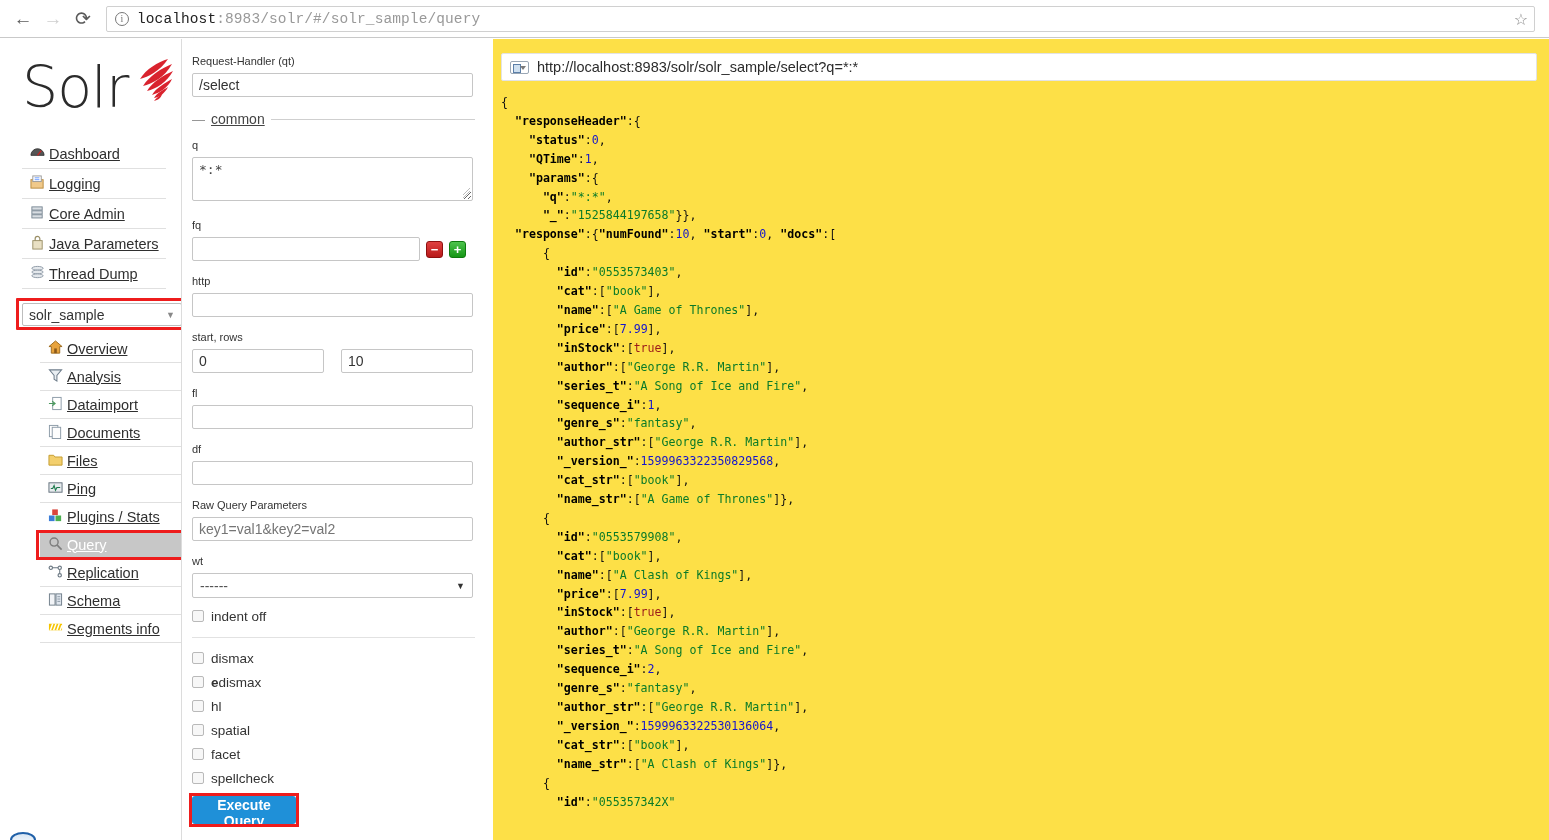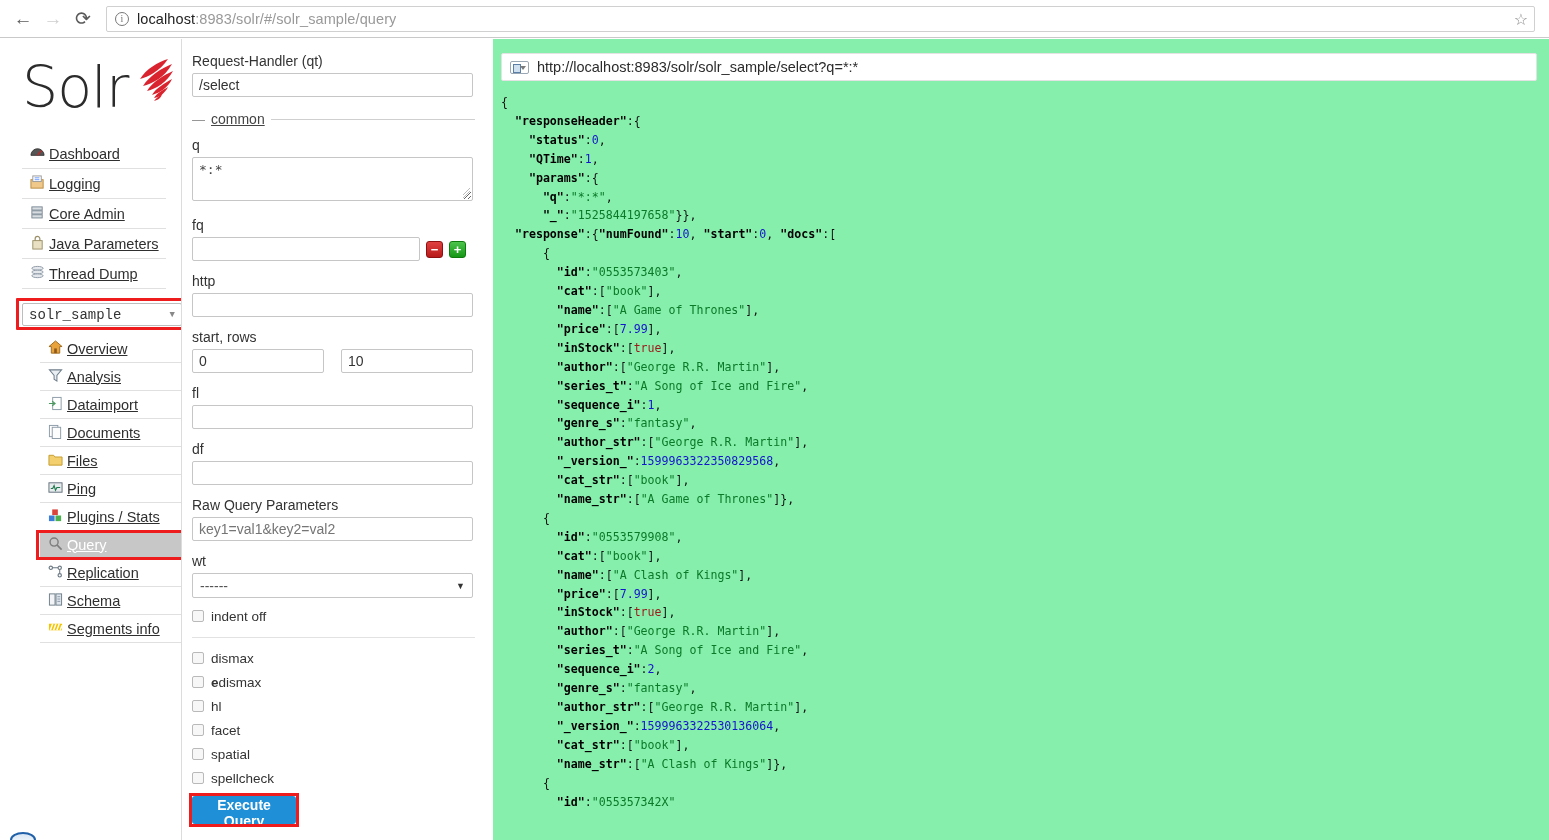--- a/index.html
+++ b/index.html
@@ -40,21 +40,21 @@
     padding: 0 8px;
     position: relative;
   }
   #info-icon {
     width: 14px; height: 14px; border: 1.3px solid #777; border-radius: 50%;
     color: #777; font-size: 10px; line-height: 12px; text-align: center;
     font-family: "Liberation Serif", serif; flex: none; margin-right: 8px;
   }
   #url-text {
     font-size: 14.5px; color: #999; letter-spacing: .1px;
-    white-space: nowrap; overflow: hidden;
+    white-space: nowrap; overflow: hidden; font-family: Liberation Mono, monospace;
   }
   #url-text .host { color: #222; }
   #star-icon { position: absolute; right: 6px; top: 3px; color: #8a8a8a; font-size: 16px; }
 
   
   #page {
     position: absolute; top: 39px; left: 0;
     width: 1355px; height: 801px;
     background: #fff;
   }
@@ -93,21 +93,20 @@
   #core-red-box {
     position: absolute; left: -6px; top: -5px; width: 168px; height: 32px;
     border: 3px solid #ee1c1c; border-radius: 1px; pointer-events: none;
   }
   #core-select {
     width: 160px; height: 23px;
     border: 1px solid #bdbdbd; border-radius: 2px;
     background: #fff; display: flex; align-items: center;
     padding: 0 6px; font-size: 14px; color: #333;
     justify-content: space-between;
-    font-family: Liberation Mono, monospace;
   }
   #core-caret { color: #888; font-size: 9px; }
 
   #core-nav { width: 144px; margin-left: 18px; margin-top: 9px; }
   #core-nav .nav-item { height: 28px; }
   #core-nav .nav-item.active {
     background: #c7c7c7; color: #fff;
   }
   #core-nav .nav-item.active .lbl { color: #fff; }
   #query-red-box {
@@ -125,21 +124,21 @@
 
   
   #query-form {
     position: absolute; left: 181px; top: 0;
     width: 303px; height: 801px;
     border-left: 1px solid #dcdcdc;
     padding: 14px 12px 0 10px;
     background: #fff;
   }
   .field-label {
-    font-size: 14px; color: #333; margin: 0 0 4px 0; line-height: 16px;
+    font-size: 11px; color: #333; margin: 0 0 4px 0; line-height: 16px;
   }
   .field-gap { margin-top: 12px; }
   .txt-input {
     width: 281px; height: 24px;
     border: 1px solid #c6c6c6; border-radius: 2px;
     background: #fff;
     font-size: 14px; color: #333;
     padding: 0 6px; line-height: 22px;
     font-family: "Liberation Sans", sans-serif;
   }
@@ -205,21 +204,21 @@
     font-family: "Liberation Sans", sans-serif;
     cursor: pointer;
   }
 
   
   #result-panel {
     position: absolute; left: 493px; top: 0;
     width: 1056px; height: 801px;
     padding: 14px 12px 0 8px;
     overflow: hidden;
-    background: #86efac;
+    background: #fde047;
   }
   #result-url-bar {
     width: 1036px; height: 28px;
     border: 1px solid #e3e3e3; border-radius: 2px;
     background: #fff;
     display: flex; align-items: center;
     padding: 0 8px; gap: 8px;
   }
   #result-url-icon {
     width: 19px; height: 13px; flex: none;
@@ -490,25 +489,25 @@
         <div class="chk-row">
           <span class="chk-box"></span>
           <span class="chk-lbl"><b>e</b>dismax</span>
         </div>
         <div class="chk-row">
           <span class="chk-box"></span>
           <span class="chk-lbl">hl</span>
         </div>
         <div class="chk-row">
           <span class="chk-box"></span>
+          <span class="chk-lbl">spatial</span>
+        </div>
+        <div class="chk-row">
+          <span class="chk-box"></span>
           <span class="chk-lbl">facet</span>
-        </div>
-        <div class="chk-row">
-          <span class="chk-box"></span>
-          <span class="chk-lbl">spatial</span>
         </div>
         <div class="chk-row">
           <span class="chk-box"></span>
           <span class="chk-lbl">spellcheck</span>
         </div>
       </div>
 
     <div id="exec-wrap">
       <button id="exec-btn">Execute Query</button>
       <div id="exec-red-box"></div>

